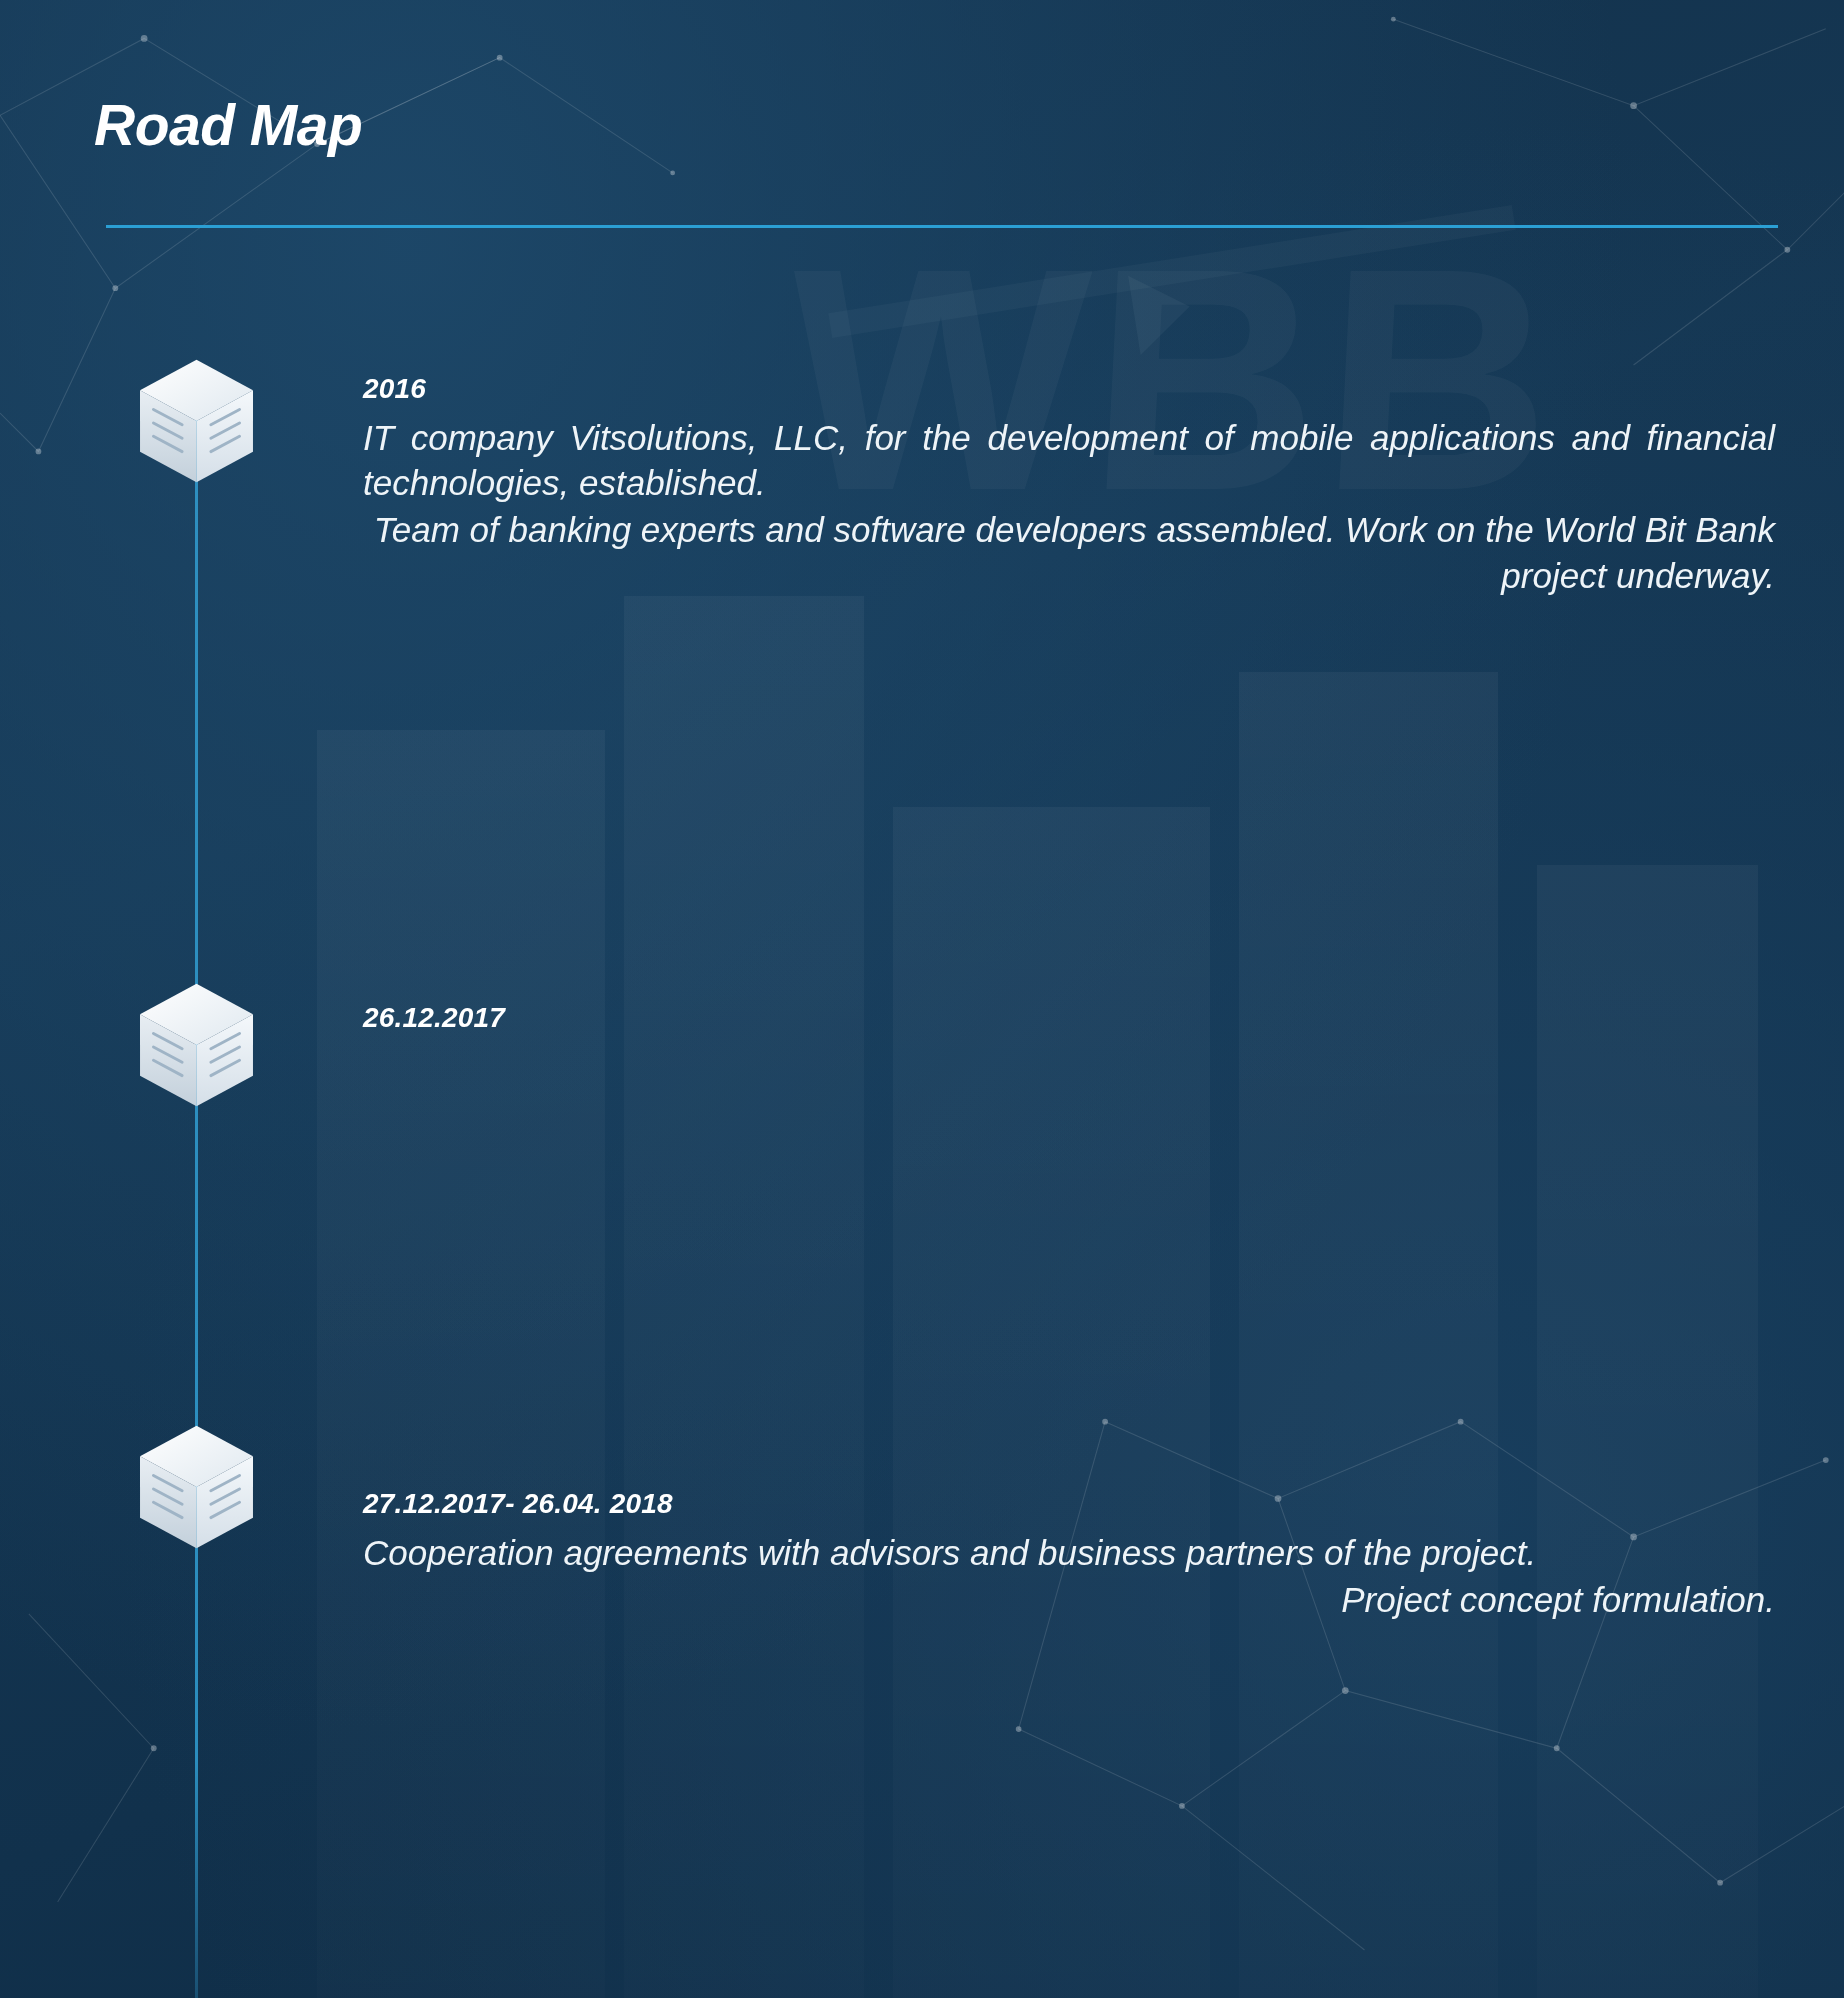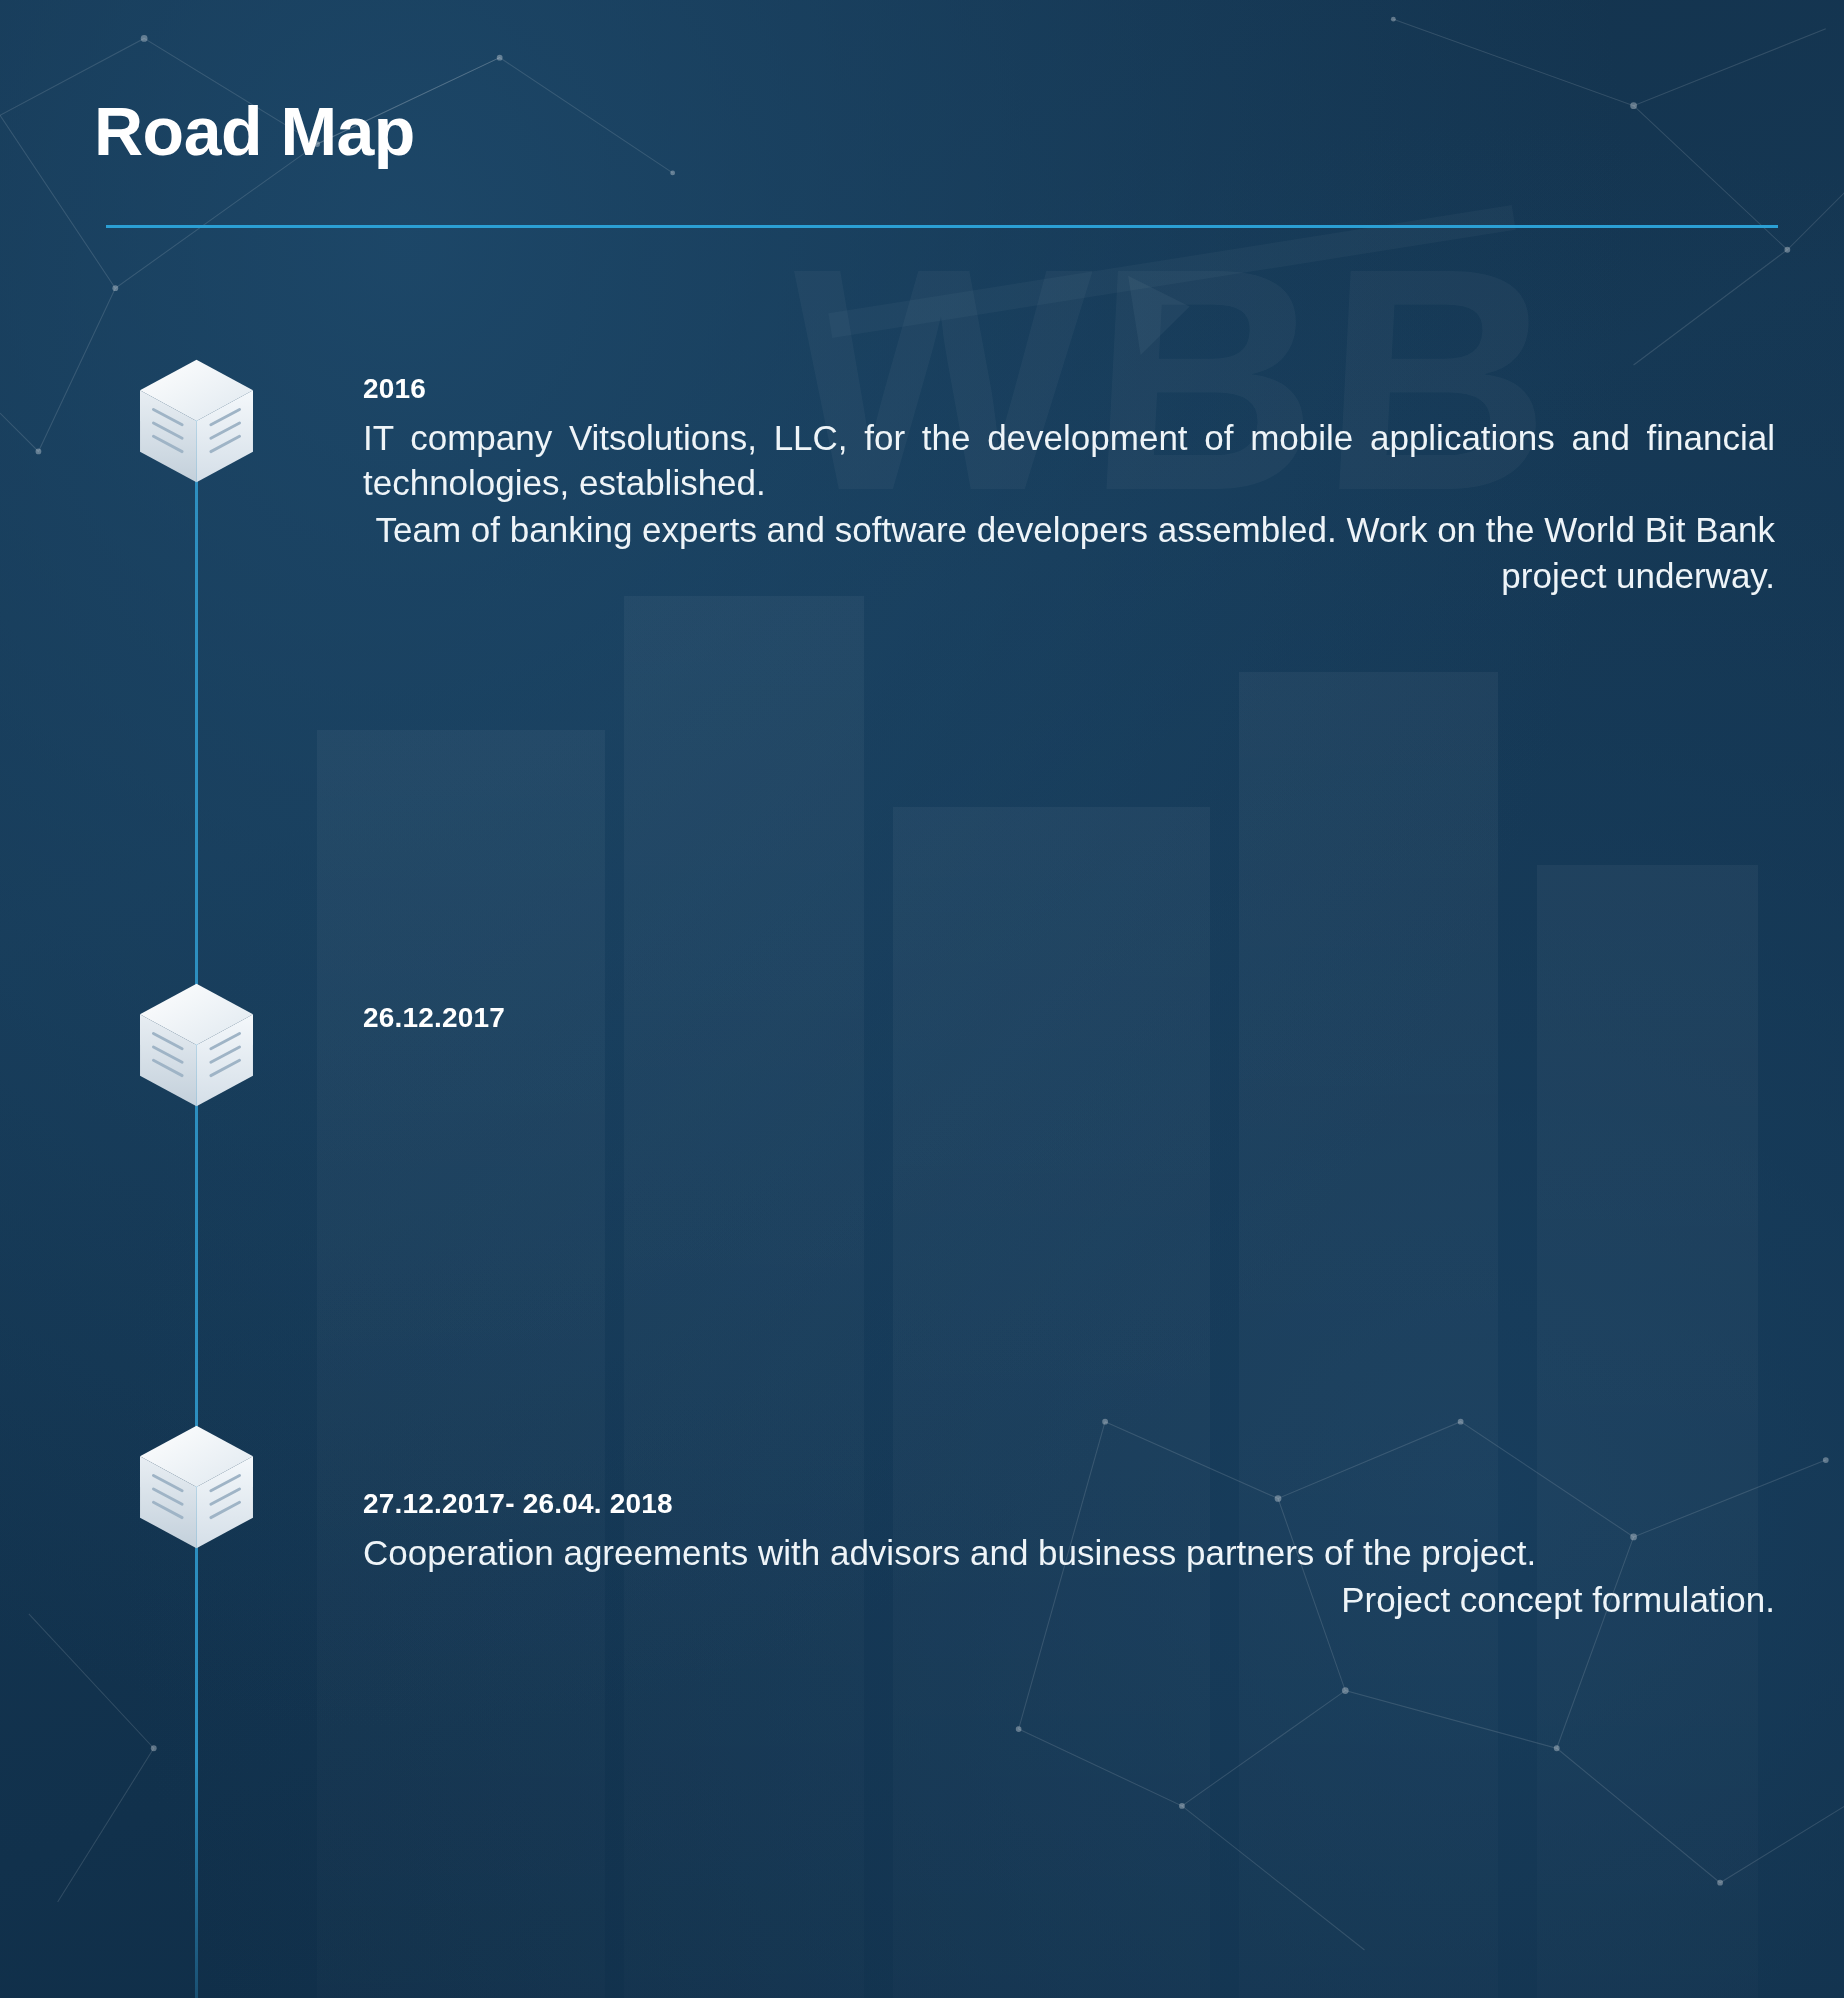--- a/index.html
+++ b/index.html
@@ -86,24 +86,25 @@
     left: 0; top: 0;
     width: 1845px; height: 1998px;
     pointer-events: none;
   }
 
   
   .title {
     position: absolute;
     left: 94px;
     top: 92px;
-    font-size: 68px;
+    font-size: 57px;
     font-weight: 700;
     color: #ffffff;
     letter-spacing: -0.5px;
+    font-style: italic;
   }
   .title-rule {
     position: absolute;
     left: 106px;
     top: 225px;
     width: 1672px;
     height: 2.9px;
     background: #2b9fd4;
   }
 
@@ -132,20 +133,21 @@
   .cube {
     position: absolute;
     left: 0; top: 0;
     width: 125px; height: 134px;
   }
 
   .entry {
     position: absolute;
     left: 363px;
     width: 1412px;
+    font-style: italic;
   }
   .entry-date {
     font-size: 28px;
     font-weight: 700;
     color: #ffffff;
     margin-bottom: 9.6px;
     letter-spacing: 0.2px;
   }
   .entry-para {
     font-size: 35px;

